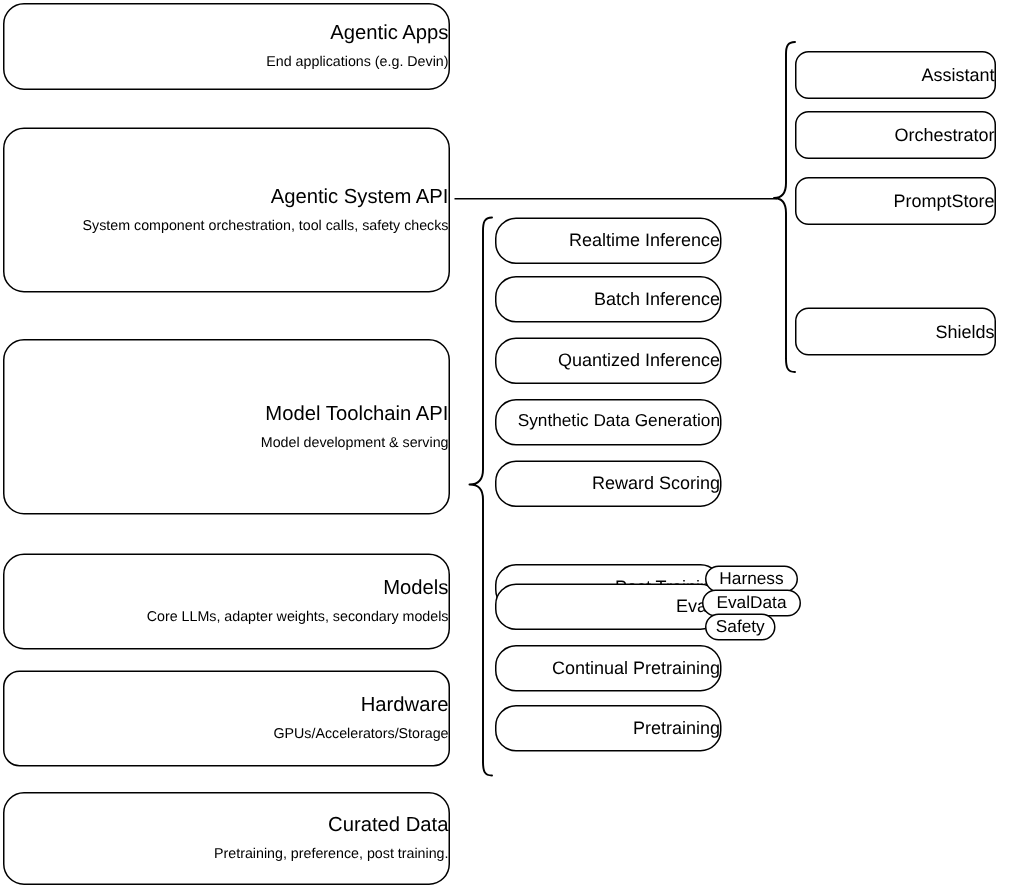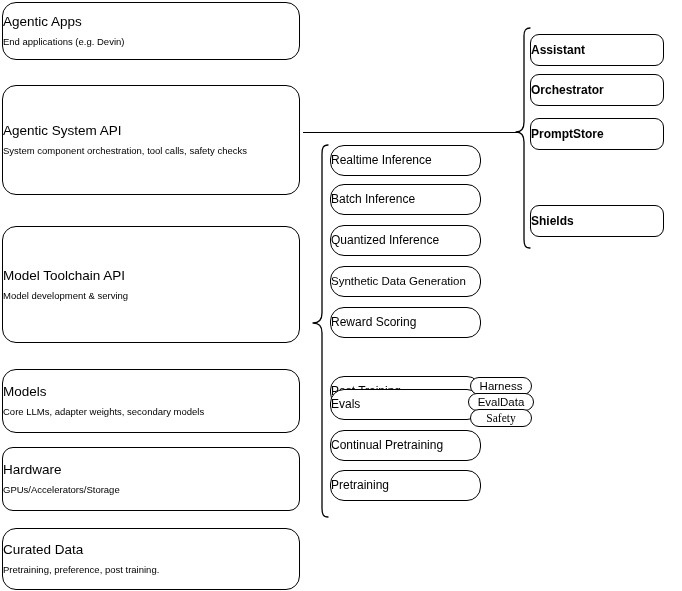--- a/index.html
+++ b/index.html
@@ -26,21 +26,21 @@
 
   
   .rbox {
     position: absolute;
     box-sizing: border-box;
     background: #ffffff;
     border: 1.4px solid #000000;
     border-radius: 12px;
     display: flex;
     flex-direction: column;
-    align-items: flex-start;
+    align-items: flex-end;
     justify-content: center;
     text-align: center;
     line-height: 1.25;
   }
 
   
   .layer {
     left: 2px;
     width: 298px;
     border-radius: 14px;
@@ -64,21 +64,20 @@
     font-size: 12px;
   }
 
   
   .right {
     left: 530px;
     width: 134px;
     height: 32px;
     border-radius: 9px;
     font-size: 12px;
-    font-weight: bold;
   }
 
   
   .pill {
     position: absolute;
     box-sizing: border-box;
     background: #ffffff;
     border: 1.4px solid #000000;
     border-radius: 999px;
     display: flex;
@@ -193,17 +192,17 @@
   <div class="rbox mid" style="top:470px;">
     <span>Pretraining</span>
   </div>
 
   <div class="pill" style="left:470px;top:377px;width:62px;">
     <span>Harness</span>
   </div>
   <div class="pill" style="left:468px;top:393px;width:66px;justify-content:center;">
     <span>EvalData</span>
   </div>
-  <div class="pill" style="left:470px;top:409px;width:62px;font-family:Liberation Serif, serif;">
+  <div class="pill" style="left:470px;top:409px;width:47px;">
     <span>Safety</span>
   </div>
 
 </div>
 
 </body></html>

